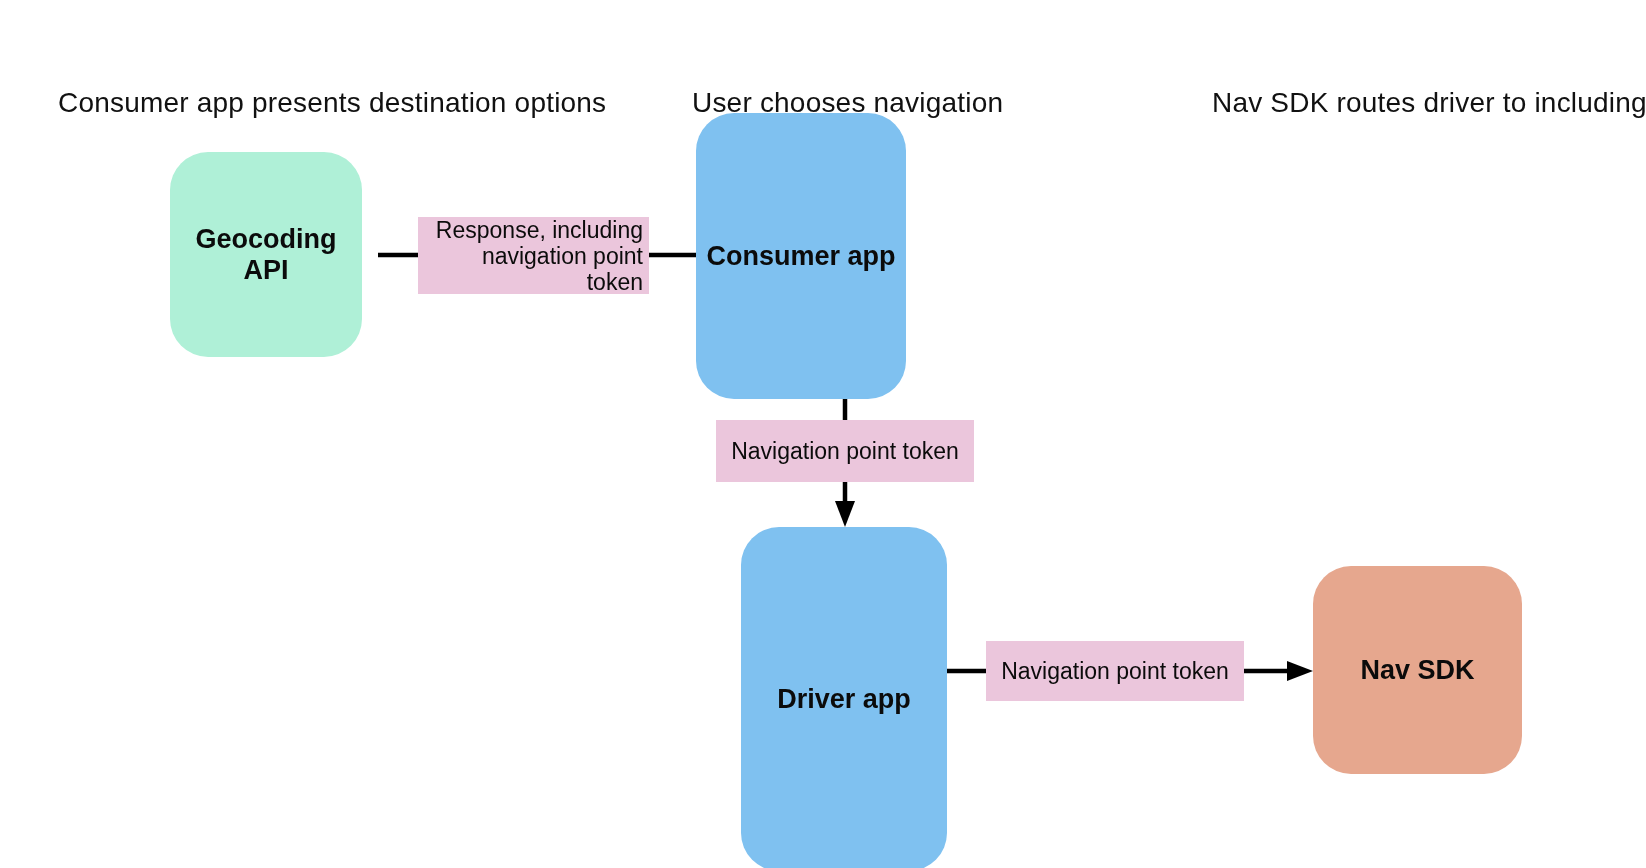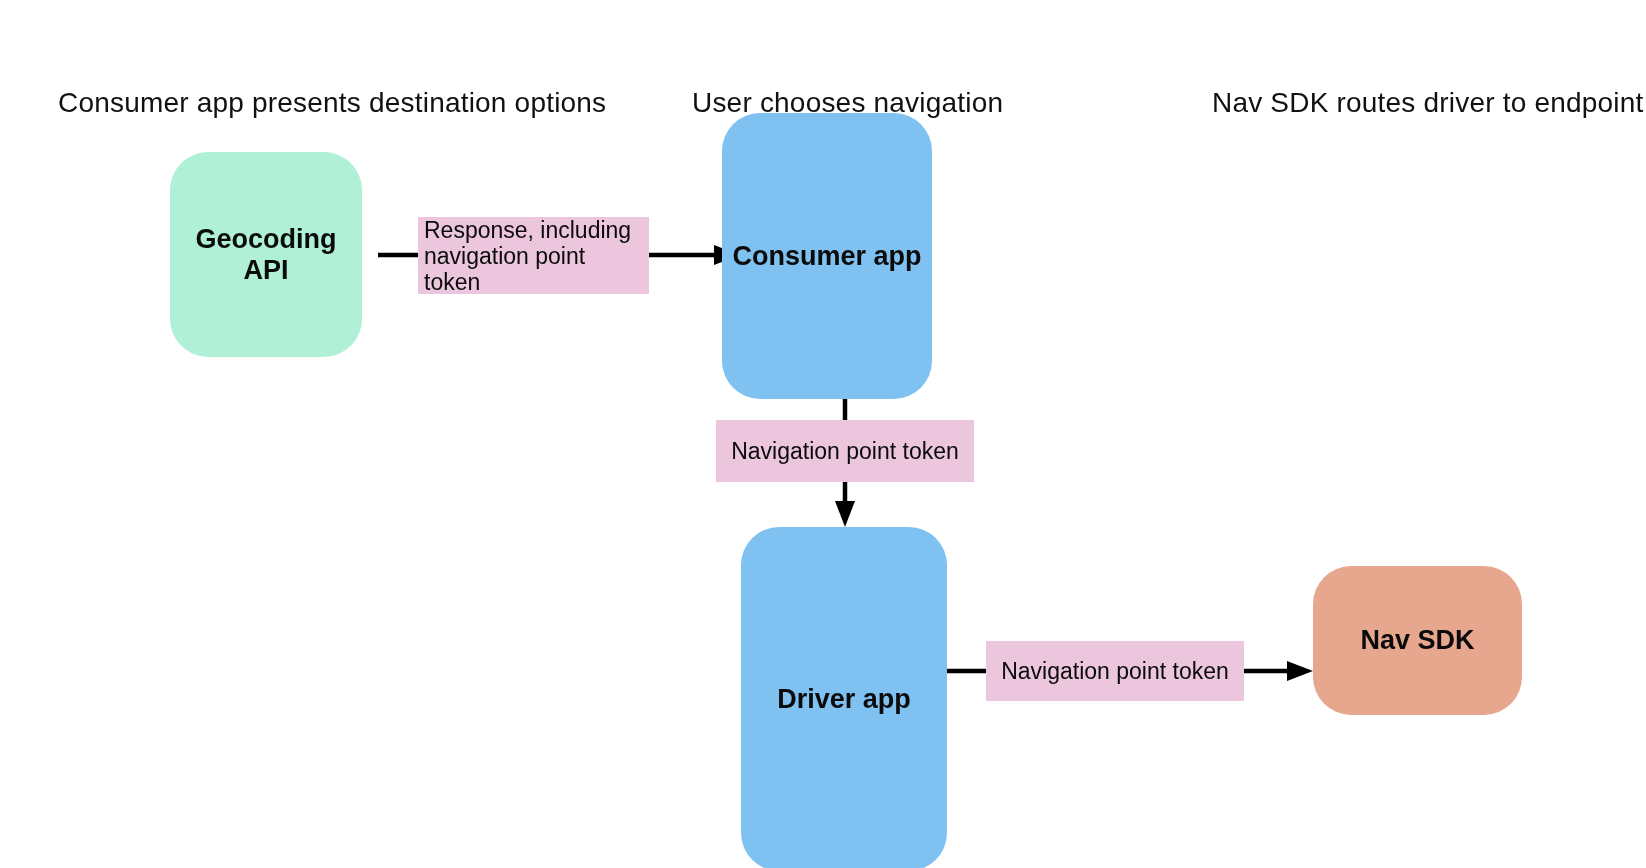--- a/index.html
+++ b/index.html
@@ -34,30 +34,30 @@
     border-radius: 38px;
     display: flex;
     align-items: center;
     justify-content: center;
     font-size: 27px;
     font-weight: 700;
     color: #0b0b0b;
     text-align: center;
   }
   .node.geocoding { left: 170px; top: 152px; width: 192px; height: 205px; }
-  .node.consumer  { left: 722px; top: 113px; width: 210px; height: 286px; }
+  .node.consumer  { left: 696px; top: 113px; width: 210px; height: 286px; }
   .node.driver    { left: 741px; top: 527px; width: 206px; height: 344px; }
-  .node.navsdk    { left: 1313px; top: 566px; width: 209px; height: 149px; }
+  .node.navsdk    { left: 1313px; top: 566px; width: 209px; height: 208px; }
 
   .edge-label {
     position: absolute;
     display: flex;
     align-items: center;
     justify-content: center;
-    text-align: left;
+    text-align: right;
     font-size: 23px;
     font-weight: 400;
     color: #0b0b0b;
     line-height: 1.13;
     padding: 0 6px;
     box-sizing: border-box;
   }
   .edge-label.resp { left: 418px; top: 217px; width: 231px; height: 77px; }
   .edge-label.tok1 { left: 716px; top: 420px; width: 258px; height: 62px; }
   .edge-label.tok2 { left: 986px; top: 641px; width: 258px; height: 60px; }
@@ -73,21 +73,21 @@
   svg.edges line { stroke: #000000; stroke-width: 4.5; }
   svg.edges polygon { fill: #000000; }
 </style>
 </head>
 <body>
 
 <div class="canvas">
 
   <div class="col-title c1">Consumer app presents destination options</div>
   <div class="col-title c2">User chooses navigation</div>
-  <div class="col-title c3">Nav SDK routes driver to endpoint</div>
+  <div class="col-title c3">Nav SDK routes driver to including</div>
 
   <svg class="edges" viewBox="0 0 1646 868" xmlns="http://www.w3.org/2000/svg">
     <g>
       <line x1="378" y1="255" x2="419" y2="255"></line>
       <line x1="649" y1="255" x2="717" y2="255"></line>
       <polygon points="740,255 714,245 714,265"></polygon>
     </g>
     <g>
       <line x1="845" y1="399" x2="845" y2="423"></line>
       <line x1="845" y1="482" x2="845" y2="504"></line>

